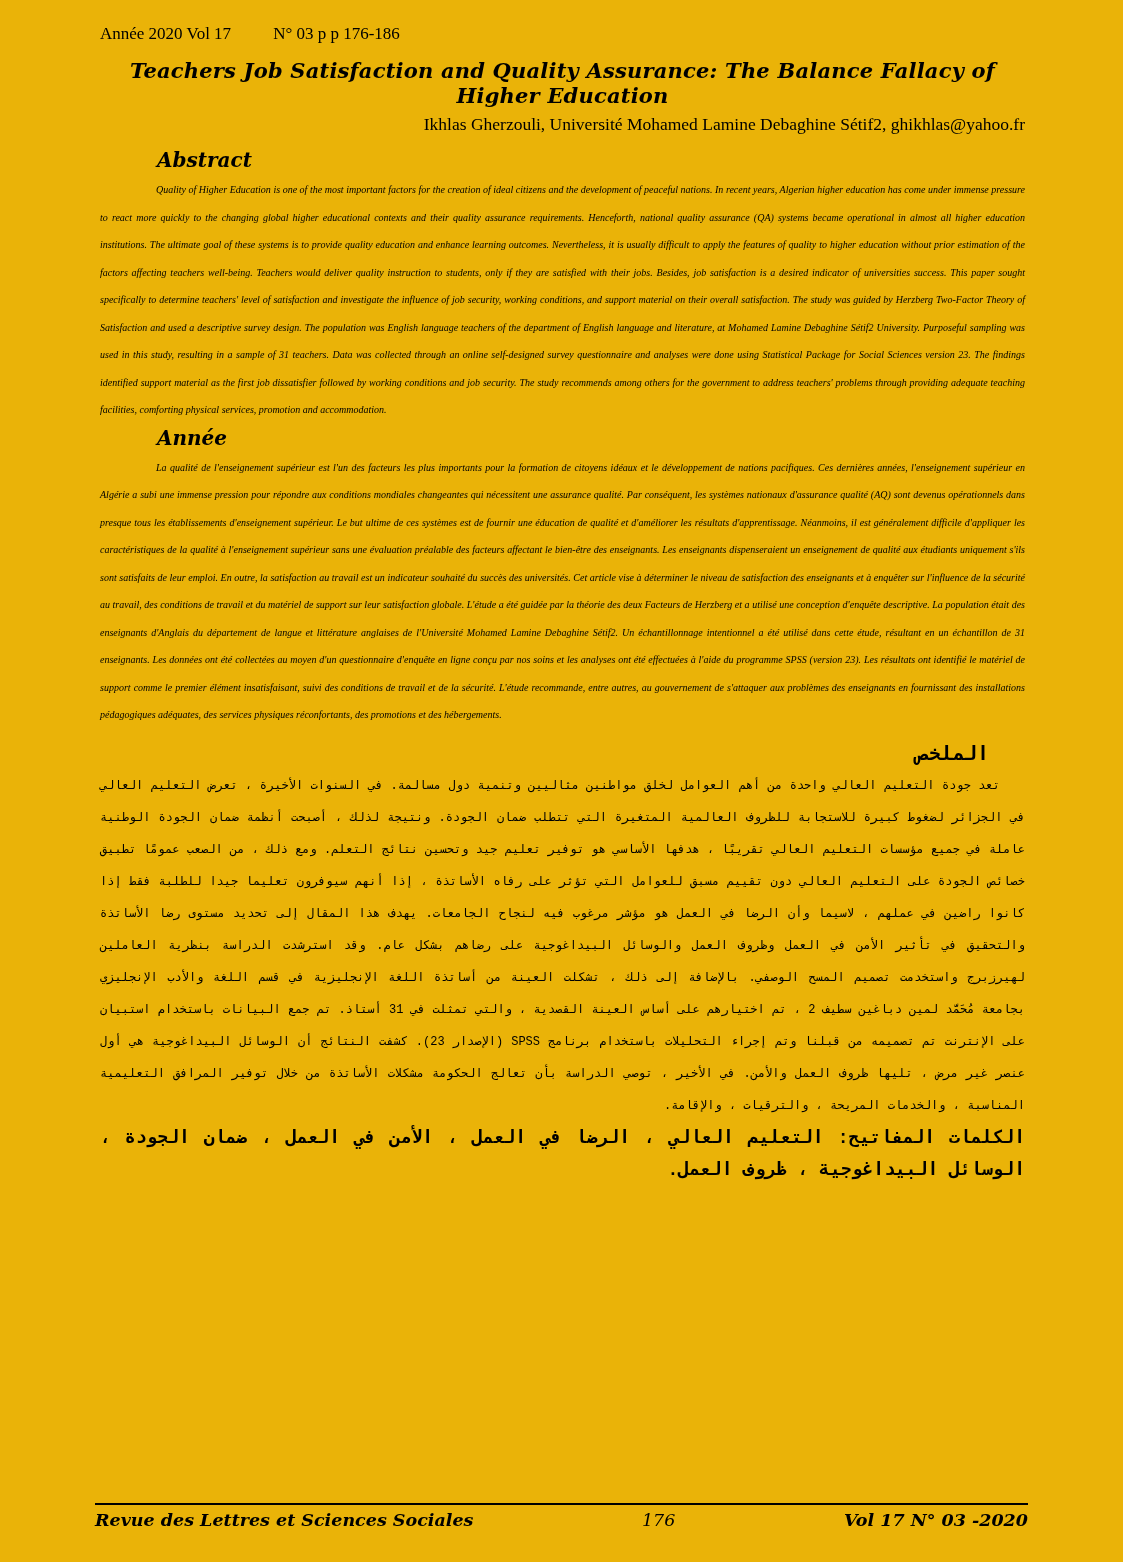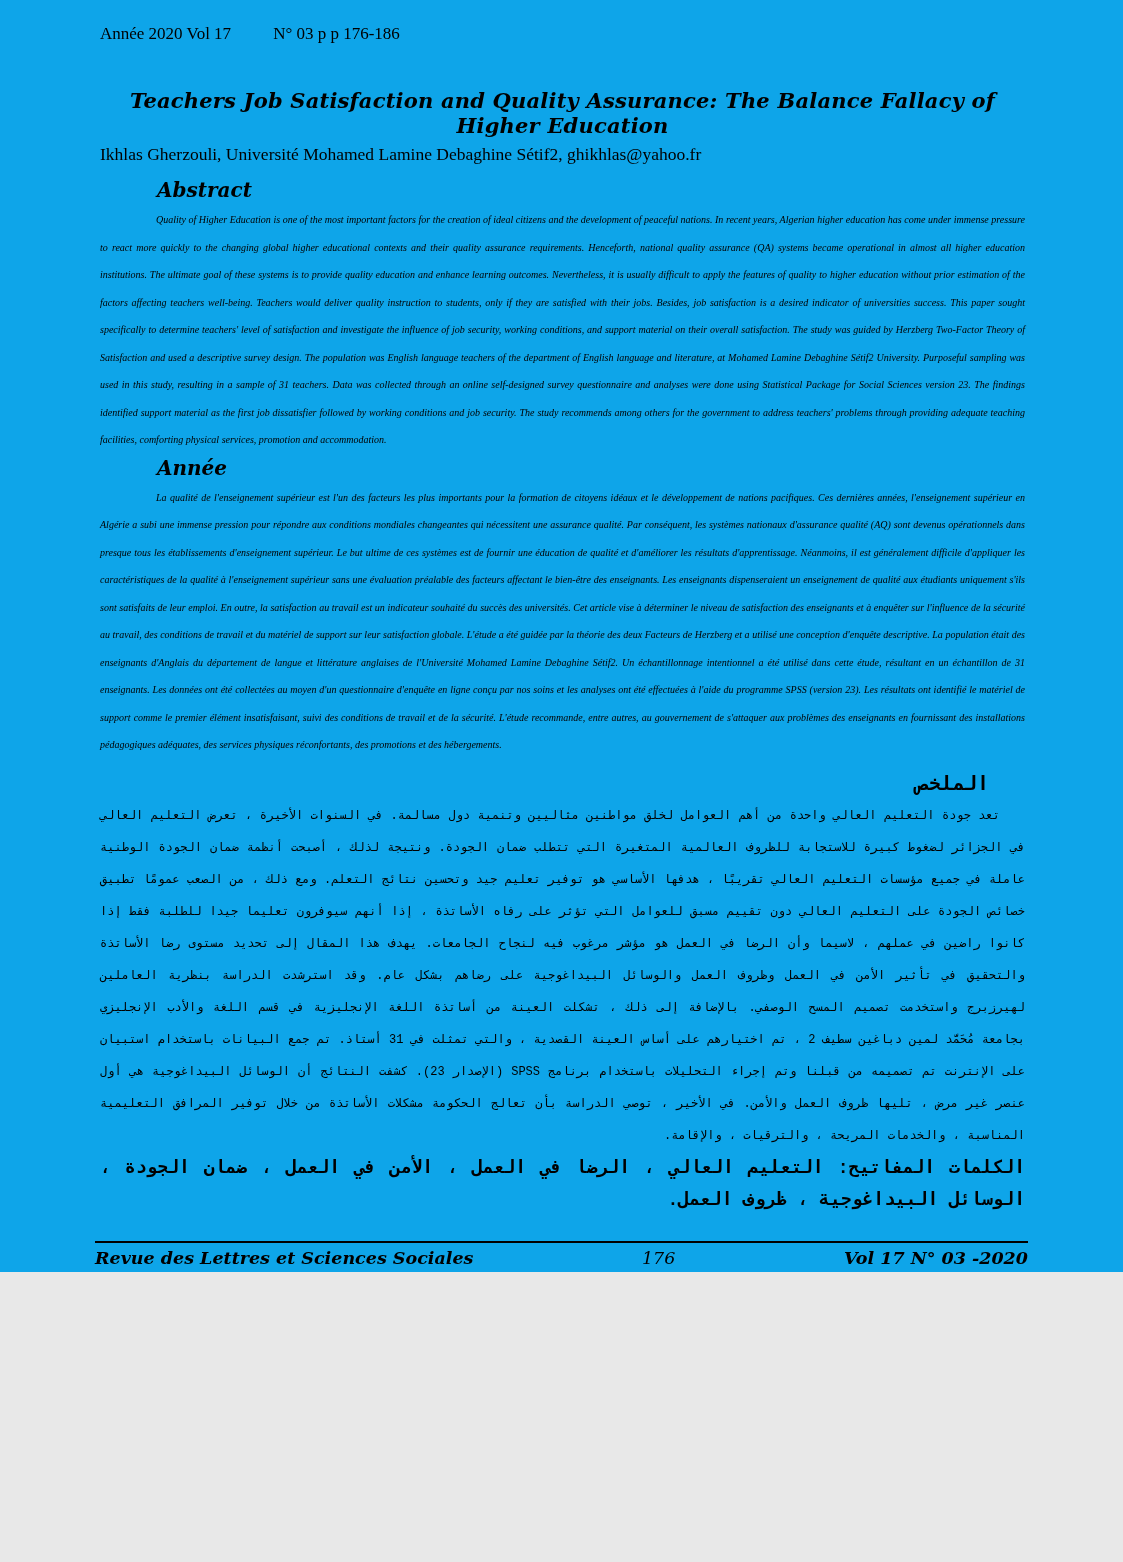--- a/index.html
+++ b/index.html
@@ -1,34 +1,34 @@
 <!DOCTYPE html>
 <html><head>
 <meta charset="utf-8">
 <style>
   html,body { margin:0; padding:0; background:#e8e8e8; }
   .page {
-    width:1123px; height:1272px; margin:0 auto; position:relative;
-    background:#0ea5e9; color:#000;
+    width:1123px; height:1562px; margin:0 auto; position:relative;
+    background:#eab308; color:#000;
     box-sizing:border-box; padding:24px 98px 0 100px;
     overflow:hidden;
     font-family:"Liberation Serif", serif;
   }
   .header-line { font-size:17px; white-space:nowrap; }
   .header-line .hl-left { margin-right:42px; }
   .paper-title {
-    margin-top:44px; text-align:center;
+    margin-top:14px; text-align:center;
     font-family:"DejaVu Serif", serif; font-style:italic; font-weight:700;
     font-size:21px; letter-spacing:0.2px;
   }
   .dates-row {
     margin-top:7px; display:flex; justify-content:center; gap:128px;
     font-size:17.5px;
   }
-  .author-line { margin-top:6px; text-align:left; font-size:17.5px; }
+  .author-line { margin-top:6px; text-align:right; font-size:17.5px; }
   .sec-heading {
     font-family:"DejaVu Serif", serif; font-style:italic; font-weight:700;
     font-size:20px; margin:13px 0 0 57px;
   }
   .sec-heading.tight { margin-top:2px; }
   .para {
     margin:4px 0 0 0; text-align:justify; text-indent:56px;
     font-style:italic; font-size:10px; line-height:27.5px;
   }
   .kw-line {
@@ -45,21 +45,21 @@
     text-align:right; padding-right:36px; font-weight:700; font-size:20px;
     margin-top:12px;
   }
   .ar-para {
     margin-top:4px; text-align:justify; text-indent:25px;
     font-size:12px; line-height:32px;
   }
   .ar-kw { text-align:justify; font-size:18px; line-height:32px; font-weight:700; }
   .ar-kw .ar-kw-label { font-weight:700; }
   .footer {
-    position:absolute; left:95px; right:95px; bottom:4px;
+    position:absolute; left:95px; right:95px; bottom:32px;
     border-top:2px solid #000; padding-top:5px;
     display:flex; justify-content:space-between; align-items:baseline;
     font-family:"DejaVu Serif", serif; font-style:italic; font-weight:700;
     font-size:17.5px;
   }
   .footer .f-center { font-weight:400; }
 </style>
 </head>
 <body>
 

